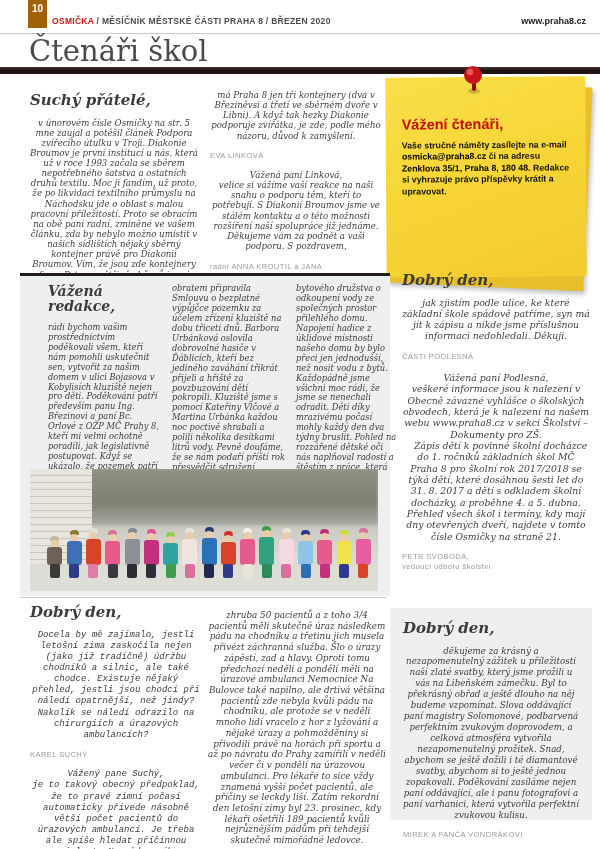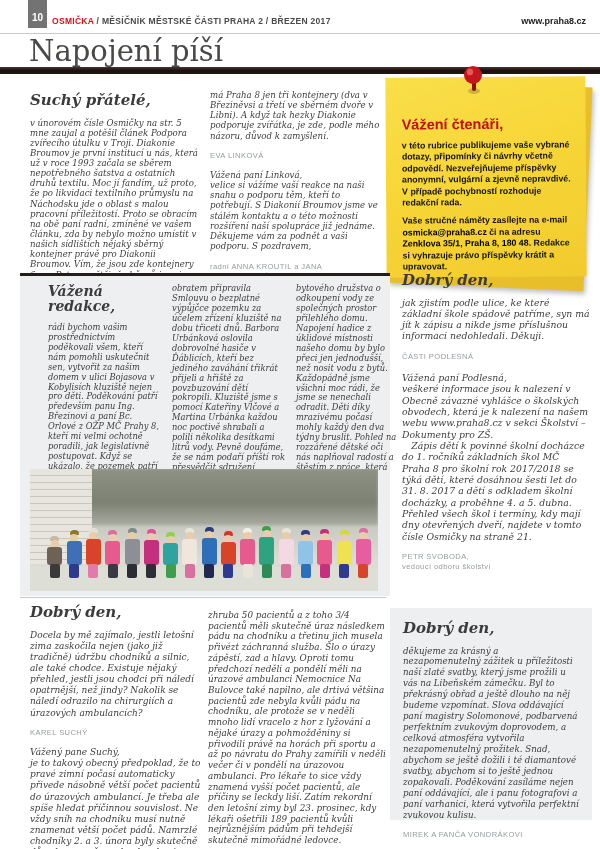--- a/index.html
+++ b/index.html
@@ -1,21 +1,21 @@
 <!DOCTYPE html>
 <html lang="cs"><head>
 <meta charset="utf-8">
 <style>
   html,body{margin:0;padding:0;background:#fff;}
   .page{position:relative;width:600px;height:849px;background:#fff;overflow:hidden;
         font-family:"DejaVu Serif",serif;color:#3c3c3c;}
   
-  .pagenum{position:absolute;left:28px;top:0;width:19px;height:28px;background:#737373;
+  .pagenum{position:absolute;left:28px;top:0;width:19px;height:28px;background:#a16207;
            color:#fff;font:bold 10px/1 "Liberation Sans",sans-serif;display:flex;
-           align-items:flex-end;justify-content:center;padding-bottom:5px;box-sizing:border-box;}
+           align-items:flex-end;justify-content:center;padding-bottom:14px;box-sizing:border-box;}
   .masthead{position:absolute;left:52px;top:16px;font:bold 8.5px "Liberation Sans",sans-serif;
             letter-spacing:.3px;color:#4a4a4a;white-space:nowrap;}
   .masthead .mag{color:#cf1418;}
   .weburl{position:absolute;right:14px;top:16px;font:bold 9px "Liberation Sans",sans-serif;color:#222;}
   .header-rule{position:absolute;left:0;top:33px;width:600px;height:1px;background:#c9c9c9;}
   .section-title{position:absolute;left:29px;top:37px;font:400 29px/1 "DejaVu Serif",serif;color:#4b4947;}
   .title-bar{position:absolute;left:0;top:67px;width:600px;height:7px;
              background:linear-gradient(180deg,#4a322c 0%,#171010 55%,#241616 100%);}
   
   .note-wrap{position:absolute;left:386px;top:73px;width:206px;height:218px;}
@@ -23,21 +23,21 @@
              transform:rotate(2.6deg);box-shadow:2px 3px 5px rgba(0,0,0,.25);}
   .note-main{position:absolute;left:0;top:4px;width:200px;height:200px;
              background:linear-gradient(160deg,#fadf4b 0%,#f7d637 45%,#f2cb2e 100%);
              transform:rotate(-.4deg);padding:40px 14px 0 16px;box-sizing:border-box;}
   .note-pin{position:absolute;left:72px;top:-8px;width:30px;height:34px;}
   .note-head{font:bold 14.5px/1.1 "Liberation Sans",sans-serif;color:#c40d12;margin:0 0 7px 0;}
   .note-body{font:bold 8.8px/1.3 "Liberation Sans",sans-serif;color:#141414;margin:0 0 7px 0;}
   .note-body b{color:#000;}
   
   .lead-head{font:bold italic 15px/1.1 "DejaVu Serif",serif;color:#3b3b3b;margin:0 0 9px 0;}
-  .body-txt{font:italic 8.6px/1.18 "DejaVu Serif",serif;color:#3c3c3c;margin:0;}
+  .body-txt{font:italic 8.6px/1.18 "DejaVu Serif",serif;color:#3c3c3c;margin:0;text-align:center;}
   .prelined{white-space:pre-line;}
   .sig{font:400 7.6px/1.35 "Liberation Sans",sans-serif;color:#969ba0;letter-spacing:.4px;margin:0;}
   .sig .pre{text-transform:none;}
   
   .l1-col1{position:absolute;left:30px;top:92px;width:168px;}
   .l1-col2{position:absolute;left:210px;top:90px;width:172px;}
   .l1-col2 .body-txt{margin-bottom:10px;}
   .l1-col2 .sig{margin-bottom:9px;}
   
   .graybox{position:absolute;left:20px;top:273px;width:370px;height:323px;background:#edeff0;
@@ -66,50 +66,49 @@
   .kid .pants{width:10px;height:14px;border-radius:2px;margin-top:-1px;}
   
   .school{position:absolute;left:402px;top:272px;width:188px;}
   .school .lead-head{margin-bottom:8px;}
   .school .body-txt{font-size:9.3px;line-height:1.22;margin-bottom:10px;}
   .school .sig{margin-bottom:10px;}
   
   .bottom-rule{position:absolute;left:20px;top:597px;width:366px;height:1px;background:#c9c9c9;}
   
   .winter-col1{position:absolute;left:30px;top:604px;width:172px;}
-  .winter-col1 .body-txt{font-size:9px;line-height:1.24;margin-bottom:9px;}
+  .winter-col1 .body-txt{font-size:9px;line-height:1.24;margin-bottom:9px;font-family:Liberation Mono, monospace;}
   .winter-col1 .sig{margin-bottom:9px;}
   .winter-col2{position:absolute;left:208px;top:610px;width:178px;}
   .winter-col2 .body-txt{font-size:8.8px;line-height:1.22;margin-bottom:2px;}
   
   .wedbox{position:absolute;left:390px;top:608px;width:202px;height:212px;background:#edeff0;
           padding:12px 13px;box-sizing:border-box;}
   .wedbox .lead-head{font-size:15px;margin-bottom:9px;}
   .wedbox .body-txt{font-size:8.7px;line-height:1.26;margin-bottom:9px;}
 </style>
 </head>
 <body>
 
 <div class="page">
 
   <div class="pagenum">10</div>
   <div class="masthead">
     <span class="mag">OSMIČKA</span>
-    <span>/ MĚSÍČNÍK MĚSTSKÉ ČÁSTI PRAHA 2 / BŘEZEN 2017</span>
+    <span>/ MĚSÍČNÍK MĚSTSKÉ ČÁSTI PRAHA 8 / BŘEZEN 2020</span>
   </div>
   <div class="weburl">www.praha8.cz</div>
   <div class="header-rule"></div>
-  <div class="section-title">Napojení píší</div>
+  <div class="section-title">Čtenáři škol</div>
   <div class="title-bar"></div>
 
   <div class="note-wrap">
     <div class="note-back"></div>
     <div class="note-main">
       <h3 class="note-head">Vážení čtenáři,</h3>
-      <p class="note-body">v této rubrice publikujeme vaše vybrané dotazy, připomínky či návrhy včetně odpovědí. Nezveřejňujeme příspěvky anonymní, vulgární a zjevně nepravdivé. V případě pochybností rozhoduje redakční rada.</p>
       <p class="note-body"><span>Vaše stručné náměty zasílejte na e-mail </span><b>osmicka@praha8.cz</b><span> či na adresu </span><b>Zenklova 35/1, Praha 8, 180 48.</b><span> Redakce si vyhrazuje právo příspěvky krátit a upravovat.</span></p>
     </div>
     <svg class="note-pin" viewBox="0 0 30 34">
       <ellipse cx="16" cy="26" rx="6" ry="3" fill="rgba(0,0,0,0.18)"></ellipse>
       <rect x="14" y="14" width="4" height="12" rx="2" fill="#8e0d10"></rect>
       <circle cx="15" cy="10" r="9" fill="#c4161b"></circle>
       <circle cx="12" cy="7" r="3.2" fill="#e8575b"></circle>
     </svg>
   </div>
 

